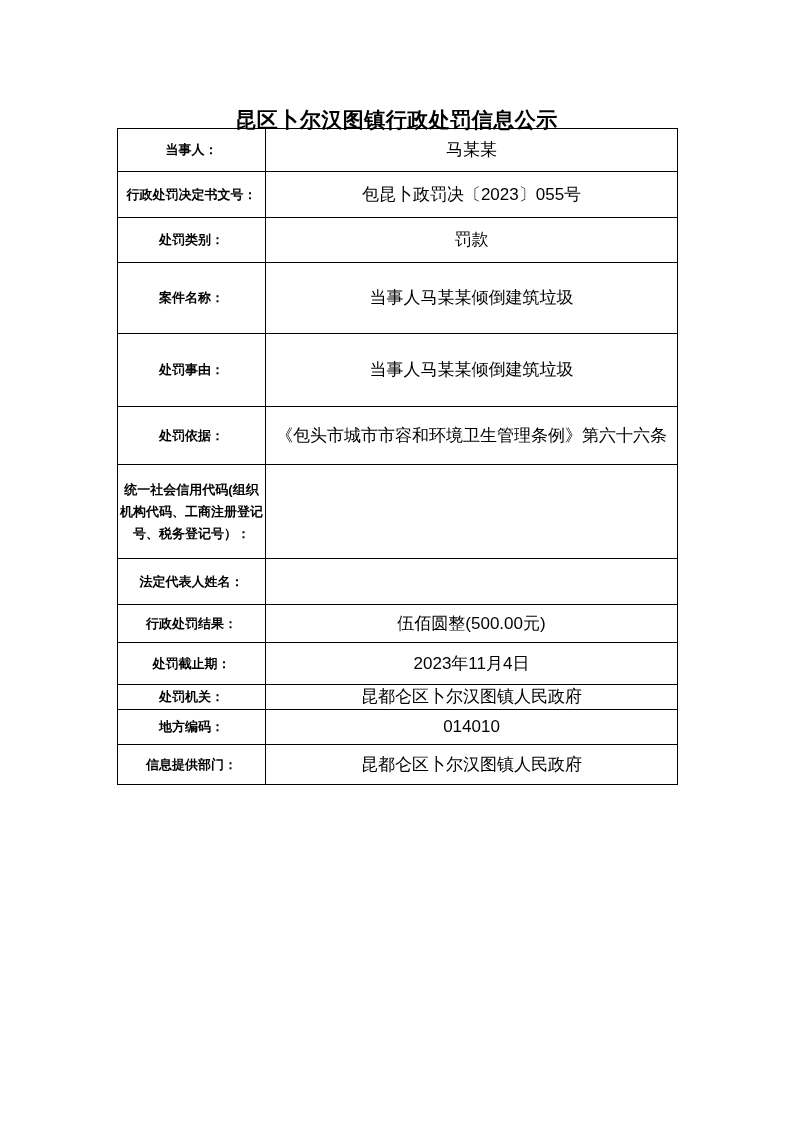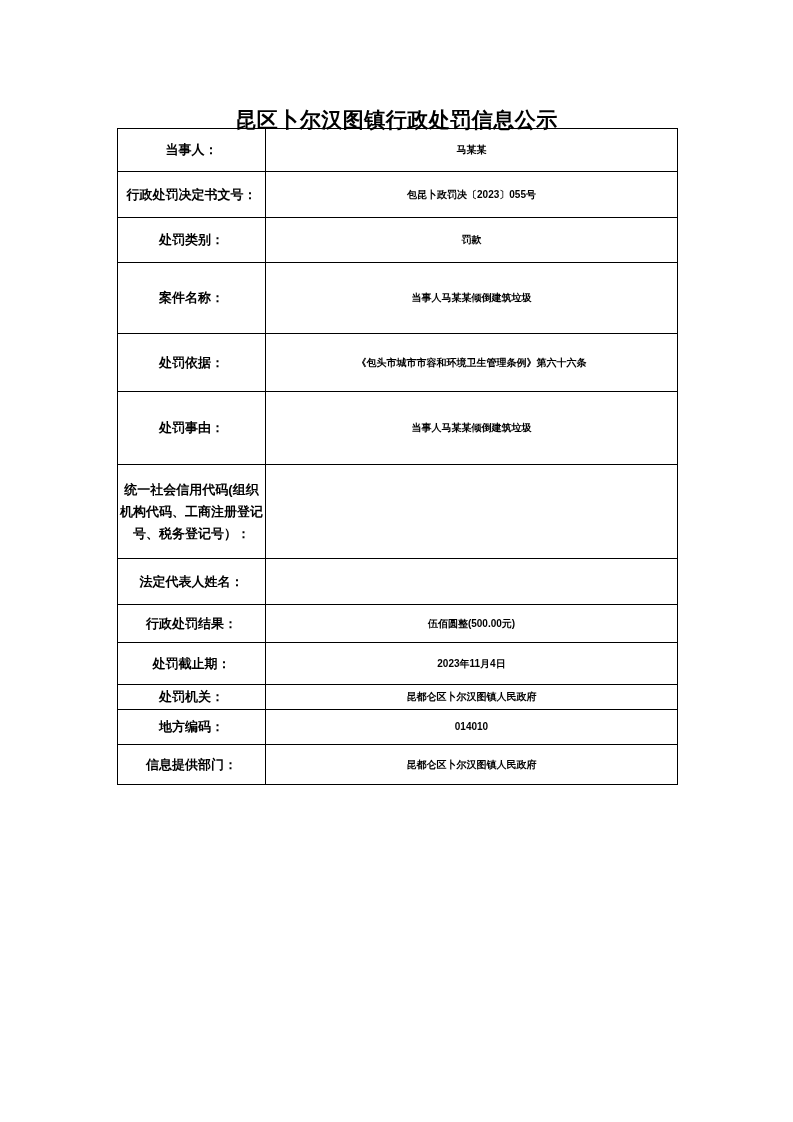--- a/index.html
+++ b/index.html
@@ -41,23 +41,22 @@
     vertical-align: middle;
     padding: 0 2px;
     overflow: hidden;
   }
   td.label-cell {
     font-weight: bold;
     font-size: 13px;
     line-height: 22px;
   }
   td.value-cell {
-    font-size: 10px;
+    font-size: 17px;
     line-height: 20px;
-    font-weight: bold;
   }
 </style>
 </head>
 <body>
 
 <div class="page">
 
   <div class="doc-title">昆区卜尔汉图镇行政处罚信息公示</div>
 
   <table class="penalty-table">
@@ -75,27 +74,27 @@
         <td class="value-cell">包昆卜政罚决〔2023〕055号</td>
       </tr>
       <tr style="height:45px">
         <td class="label-cell">处罚类别：</td>
         <td class="value-cell">罚款</td>
       </tr>
       <tr style="height:71px">
         <td class="label-cell">案件名称：</td>
         <td class="value-cell">当事人马某某倾倒建筑垃圾</td>
       </tr>
+      <tr style="height:73px">
+        <td class="label-cell">处罚事由：</td>
+        <td class="value-cell">当事人马某某倾倒建筑垃圾</td>
+      </tr>
       <tr style="height:58px">
         <td class="label-cell">处罚依据：</td>
         <td class="value-cell">《包头市城市市容和环境卫生管理条例》第六十六条</td>
-      </tr>
-      <tr style="height:73px">
-        <td class="label-cell">处罚事由：</td>
-        <td class="value-cell">当事人马某某倾倒建筑垃圾</td>
       </tr>
       <tr style="height:94px">
         <td class="label-cell">统一社会信用代码(组织机构代码、工商注册登记号、税务登记号）：</td>
         <td class="value-cell"></td>
       </tr>
       <tr style="height:46px">
         <td class="label-cell">法定代表人姓名：</td>
         <td class="value-cell"></td>
       </tr>
       <tr style="height:38px">

